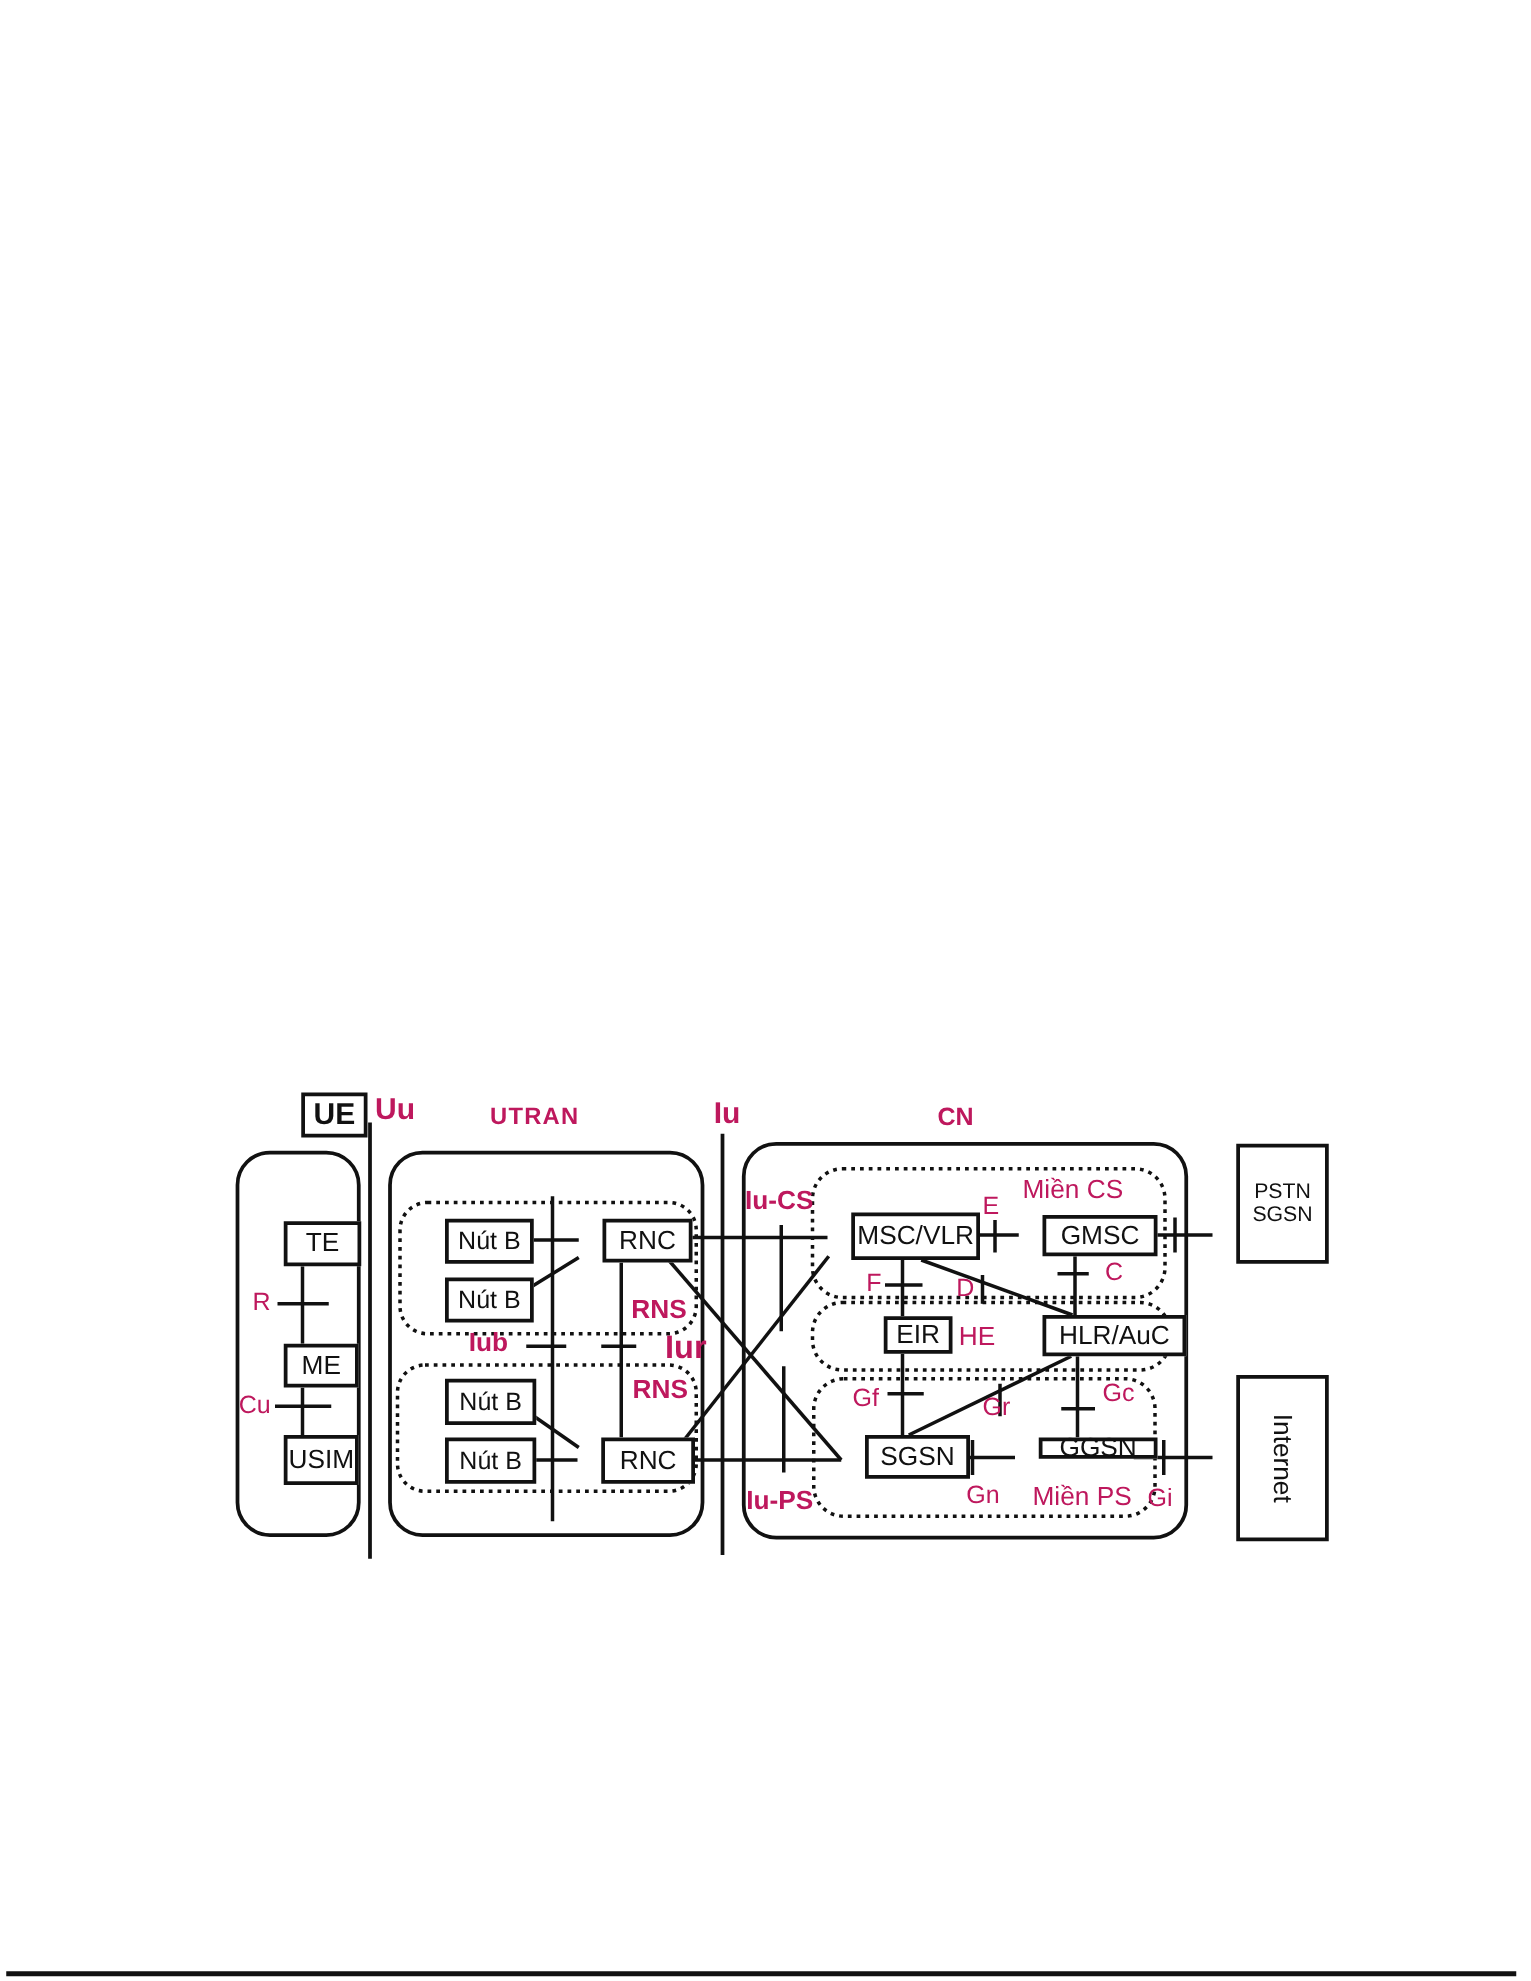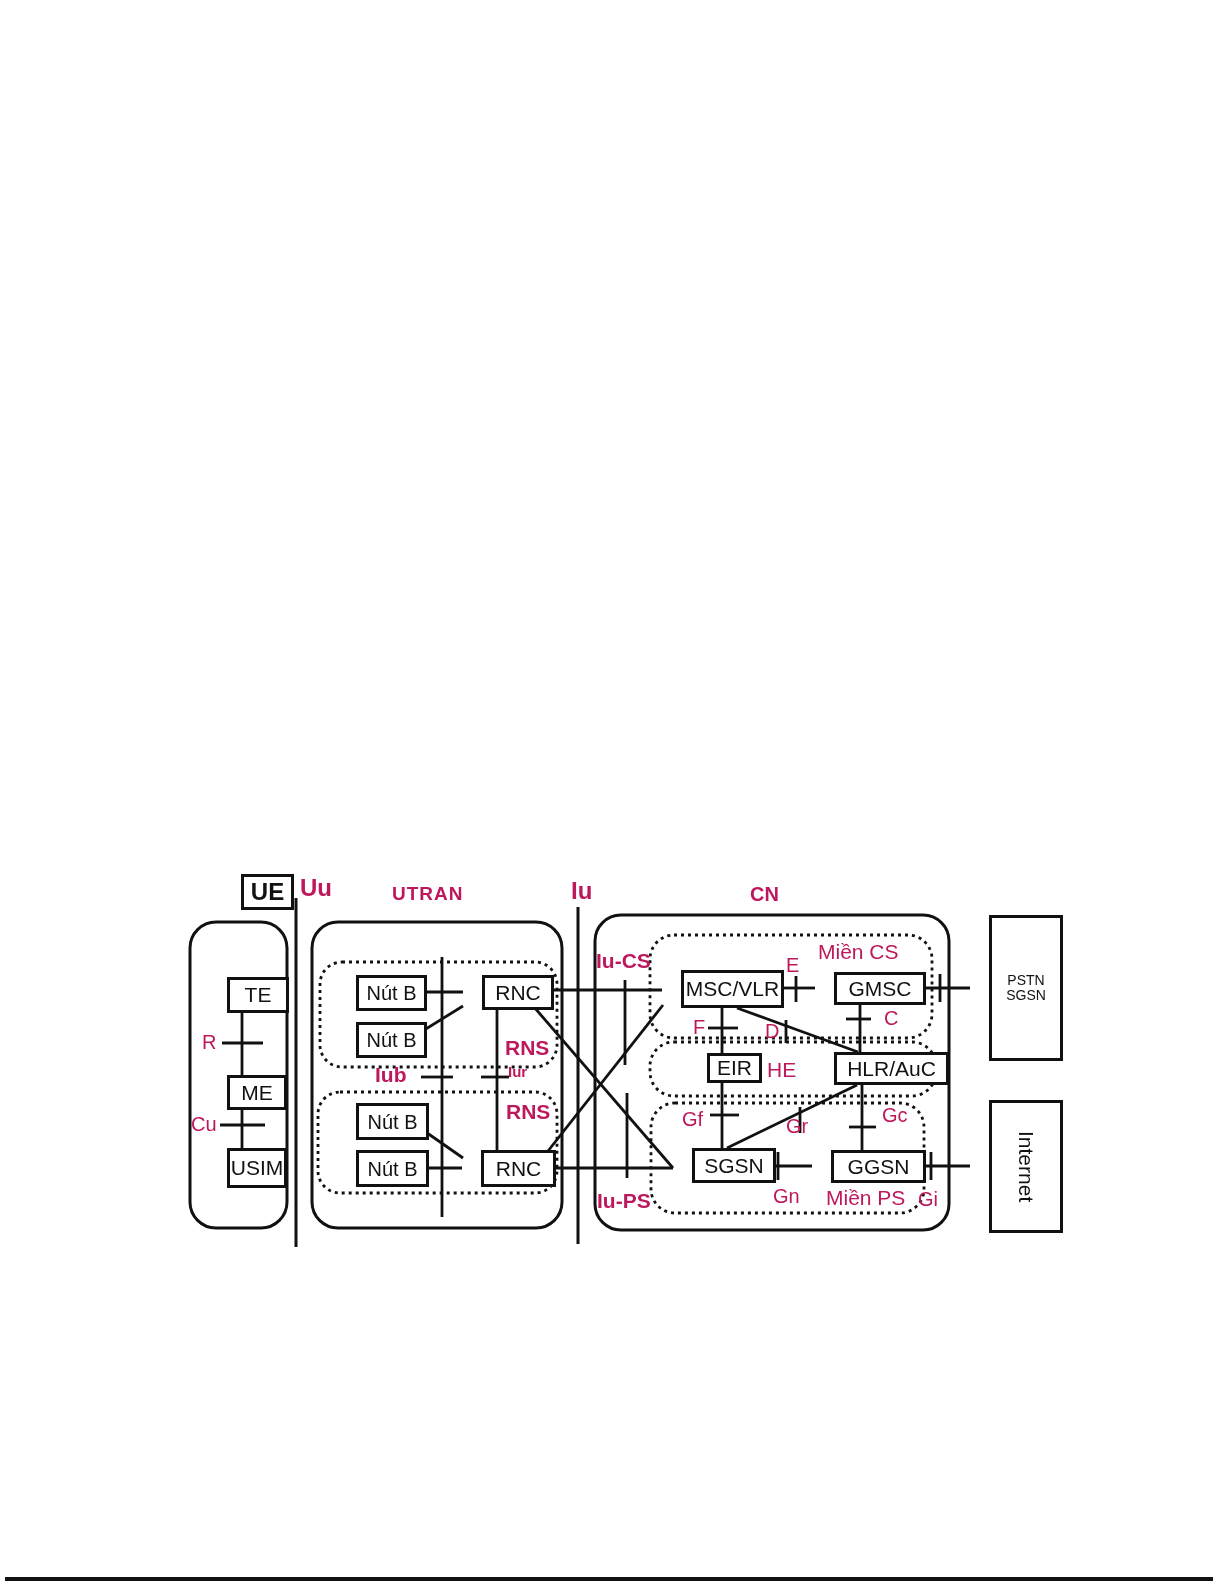--- a/index.html
+++ b/index.html
@@ -107,47 +107,47 @@
   <div class="box" style="left:337px;top:975px;width:71px;height:36px;font-size:20px">Nút B</div>
   <div class="box" style="left:337px;top:1022px;width:71px;height:36px;font-size:20px">Nút B</div>
   <div class="box" style="left:463px;top:975px;width:72px;height:35px">RNC</div>
   <span class="lbl b" style="left:505px;top:1037px;font-size:21px">RNS</span>
 
   <div class="box" style="left:337px;top:1103px;width:73px;height:37px;font-size:20px">Nút B</div>
   <div class="box" style="left:337px;top:1150px;width:73px;height:37px;font-size:20px">Nút B</div>
   <div class="box" style="left:462px;top:1150px;width:75px;height:37px">RNC</div>
   <span class="lbl b" style="left:506px;top:1101px;font-size:21px">RNS</span>
   <span class="lbl b" style="left:375px;top:1064px;font-size:21px">Iub</span>
-  <span class="lbl b" style="left:508px;top:1064px;font-size:15px">Iur</span>
+  <span class="lbl b" style="left:532px;top:1064px;font-size:26px">Iur</span>
 
   <span class="lbl b" style="left:596px;top:950px;font-size:21px">Iu-CS</span>
   <span class="lbl b" style="left:597px;top:1190px;font-size:21px">Iu-PS</span>
 
   <span class="lbl" style="left:818px;top:941px;font-size:21px">Miền CS</span>
   <div class="box" style="left:662px;top:970px;width:103px;height:38px">MSC/VLR</div>
   <span class="lbl" style="left:786px;top:955px">E</span>
   <div class="box" style="left:815px;top:972px;width:92px;height:33px">GMSC</div>
   <span class="lbl" style="left:693px;top:1017px">F</span>
   <span class="lbl" style="left:765px;top:1021px">D</span>
   <span class="lbl" style="left:884px;top:1008px">C</span>
 
   <div class="box" style="left:688px;top:1053px;width:55px;height:30px">EIR</div>
   <span class="lbl" style="left:767px;top:1059px;font-size:21px">HE</span>
   <div class="box" style="left:815px;top:1052px;width:115px;height:33px">HLR/AuC</div>
 
   <span class="lbl" style="left:682px;top:1109px">Gf</span>
   <span class="lbl" style="left:786px;top:1116px">Gr</span>
   <span class="lbl" style="left:882px;top:1105px">Gc</span>
   <div class="box" style="left:673px;top:1148px;width:84px;height:35px">SGSN</div>
-  <div class="box" style="left:812px;top:1150px;width:95px;height:33px">GGSN</div>
+  <div class="box" style="left:812px;top:1150px;width:95px;height:17px">GGSN</div>
   <span class="lbl" style="left:773px;top:1186px">Gn</span>
   <span class="lbl" style="left:826px;top:1187px;font-size:21px">Miền PS</span>
   <span class="lbl" style="left:918px;top:1189px">Gi</span>
 
-  <div class="box col" style="left:970px;top:915px;width:74px;height:146px;font-size:14px">
+  <div class="box col" style="left:970px;top:915px;width:74px;height:96px;font-size:17px">
     <span>PSTN</span>
     <span>SGSN</span>
   </div>
   <div class="box" style="left:970px;top:1100px;width:74px;height:133px">
     <span class="vert">Internet</span>
   </div>
 
   <div id="bottom-rule"></div>
 </div>
 

